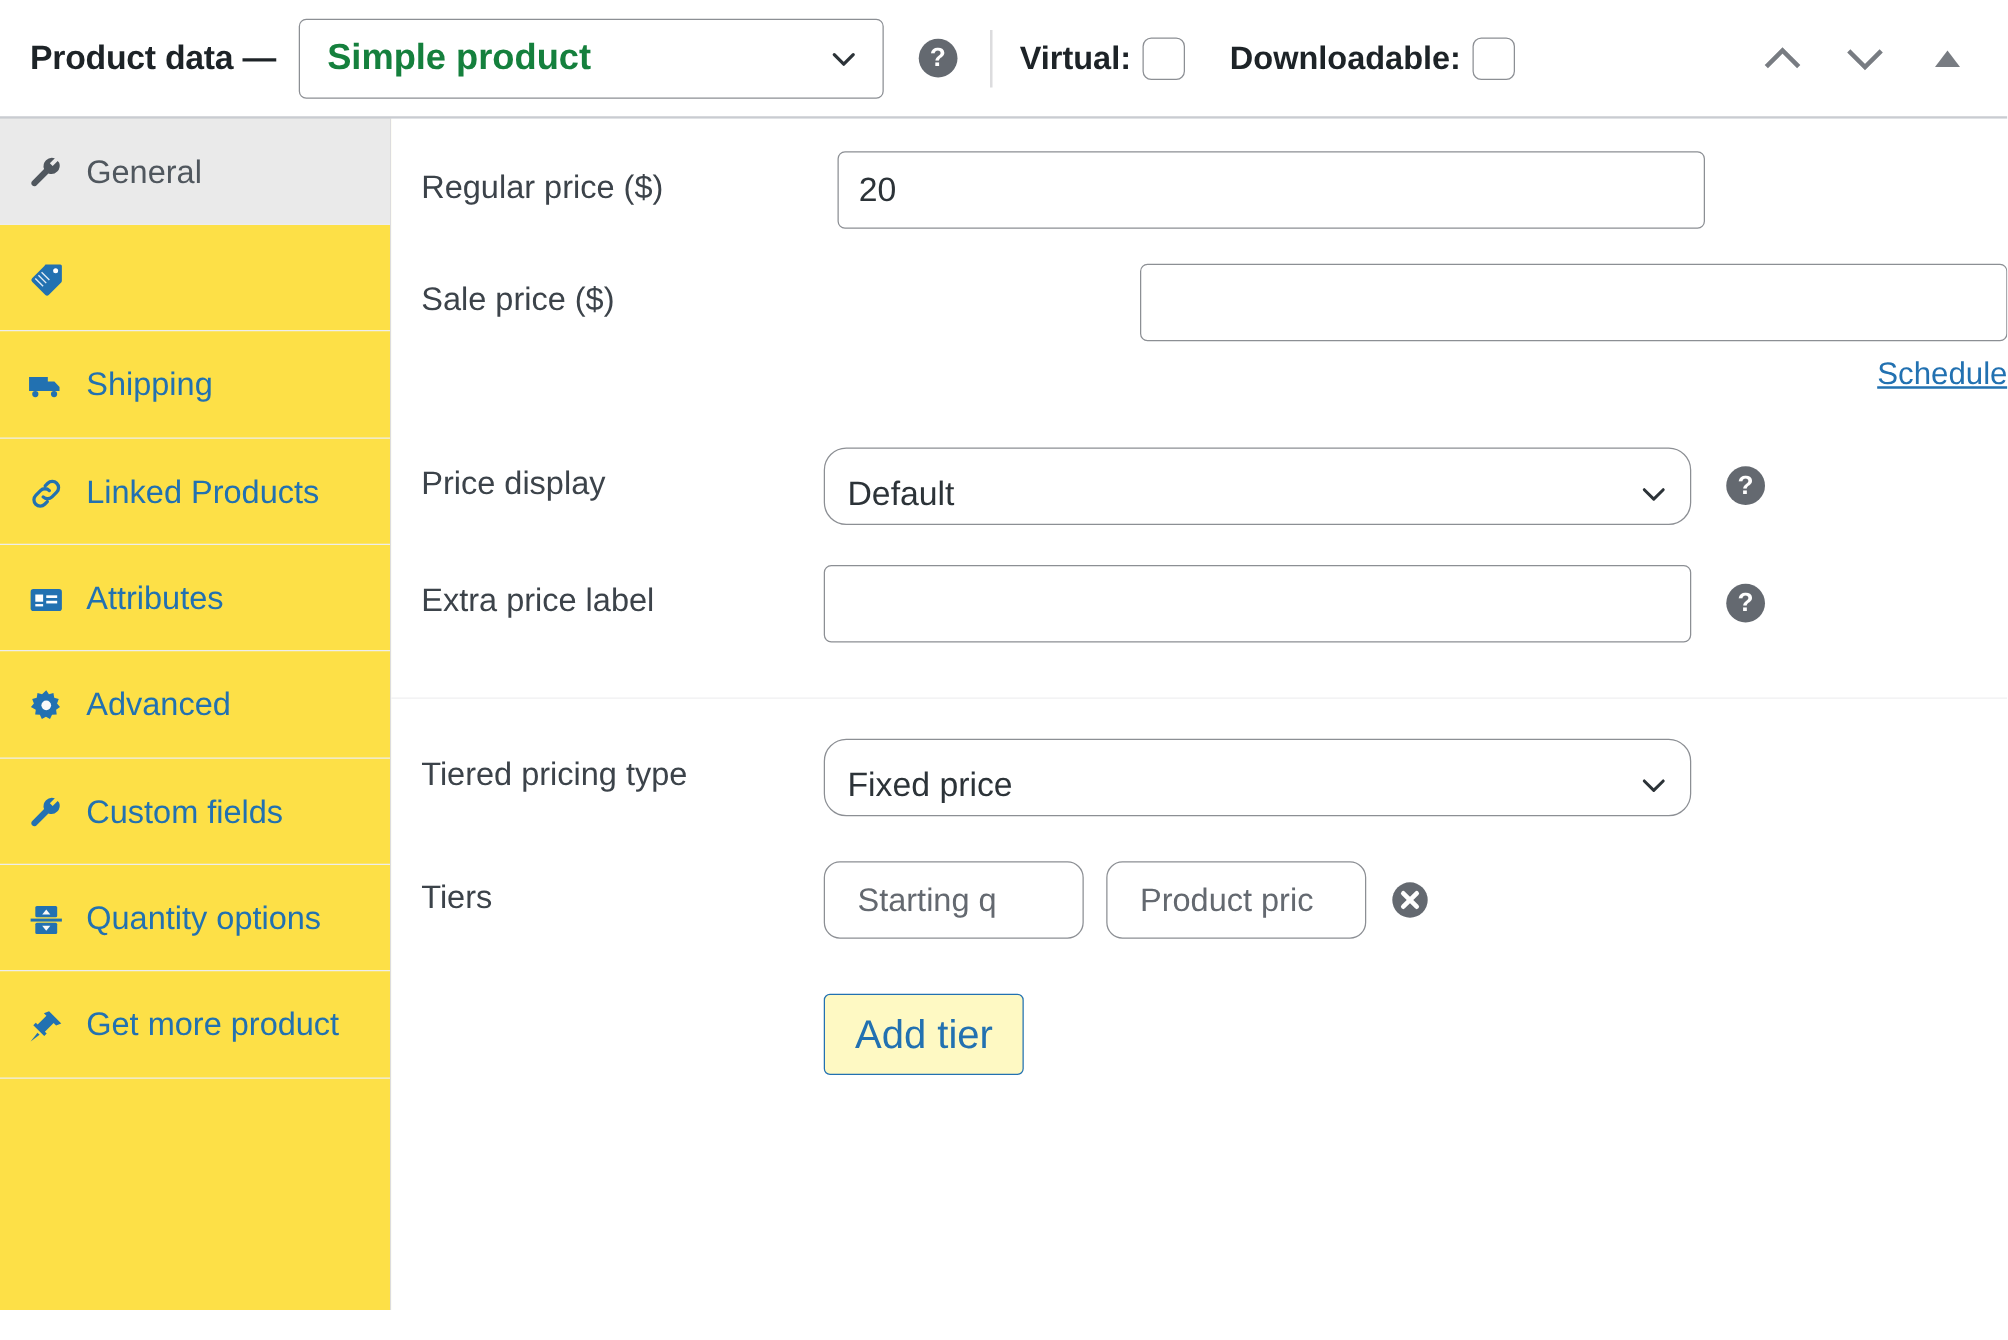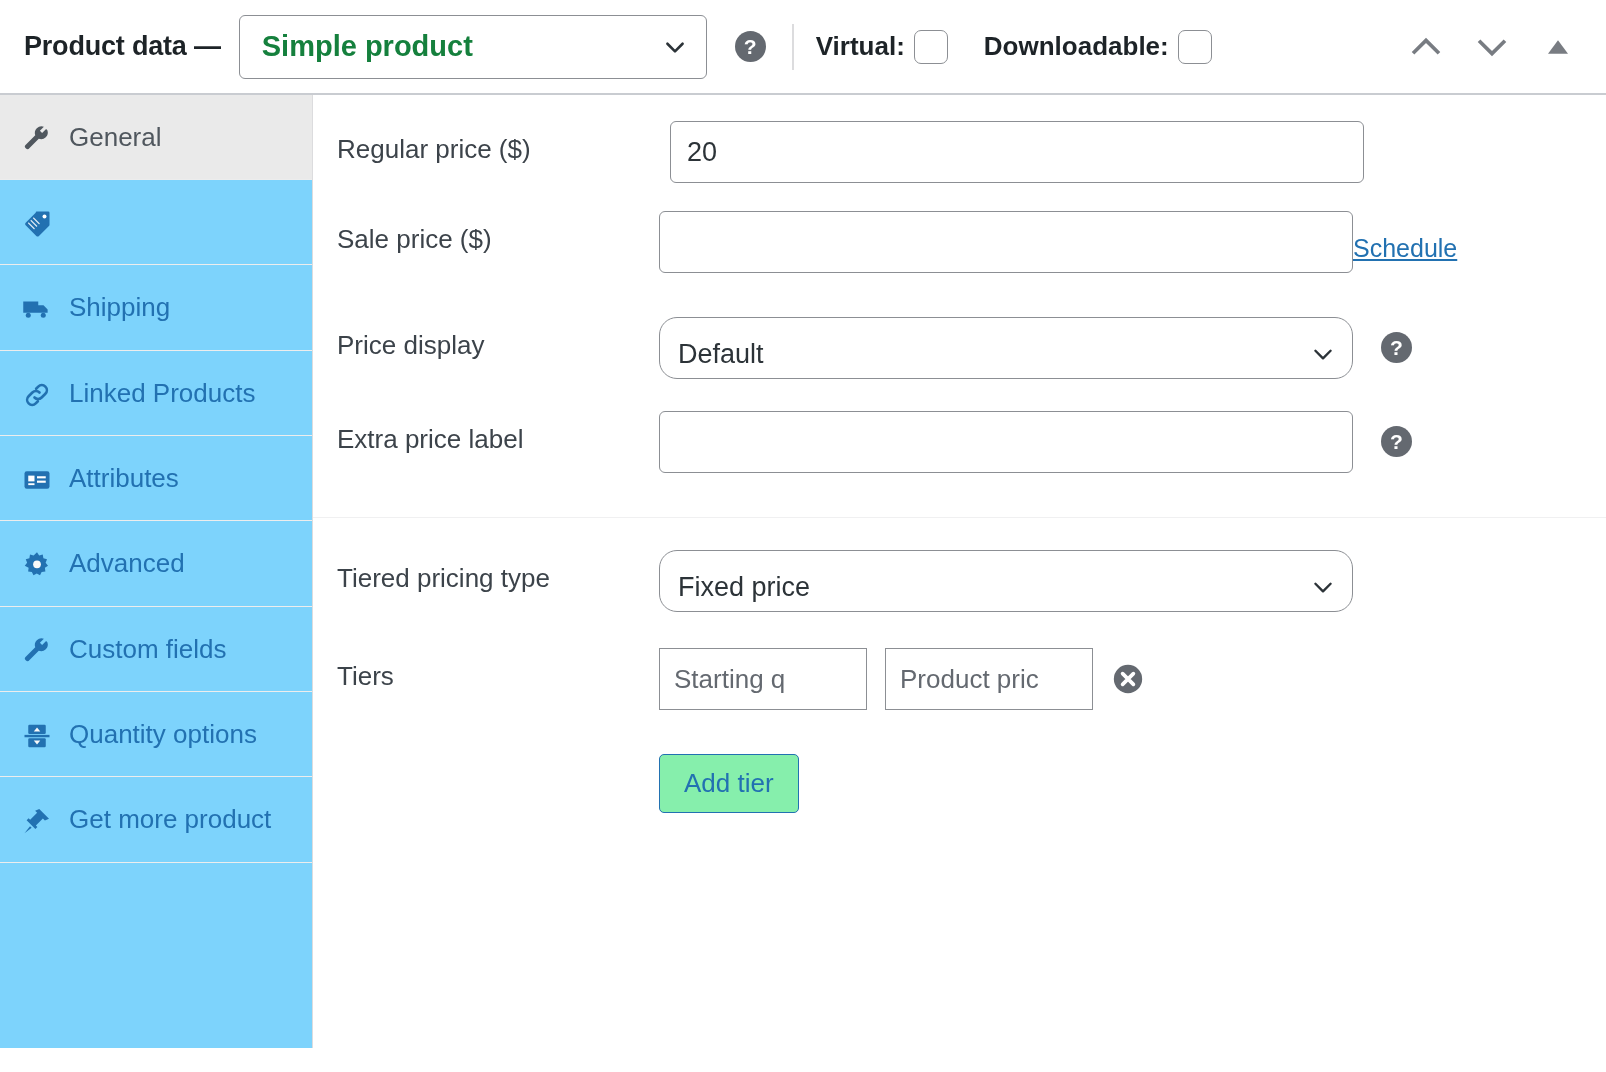--- a/index.html
+++ b/index.html
@@ -113,21 +113,21 @@
   .panel-body {
     display: flex;
     height: calc(1072px - 97px);
     align-items: stretch;
   }
 
   
   .tabs {
     width: 313px;
     flex: 0 0 313px;
-    background: #7dd3fc;
+    background: #fde047;
     border-right: 1px solid #dcdcde;
   }
   .tab {
     display: flex;
     align-items: flex-start;
     padding: 25px 16px 25px 22px;
     border-bottom: 1px solid #ededed;
     color: #2271b1;
     font-size: 26px;
     line-height: 1.32;
@@ -210,42 +210,42 @@
     text-decoration: underline;
     margin-top: 12px;
     cursor: pointer;
   }
 
   .tier-row { display: flex; align-items: center; }
   .tier-in {
     width: 208px;
     height: 62px;
     border: 1px solid #8c8f94;
-    border-radius: 0;
+    border-radius: 13px;
     font-size: 26px;
     color: #2c3338;
-    padding: 0 14px;
+    padding: 0 26px;
     font-family: "Liberation Sans", sans-serif;
     outline: none;
     background: #fff;
   }
   .tier-in::placeholder { color: #646970; }
   .tier-in + .tier-in { margin-left: 18px; }
   .remove-ic {
     width: 34px; height: 34px;
     margin-left: 18px;
     display: block;
     cursor: pointer;
   }
   .add-btn {
     margin-top: 44px;
-    background: #86efac;
+    background: #fef9c3;
     border: 1px solid #2271b1;
     color: #2271b1;
-    font-size: 26px;
+    font-size: 32px;
     border-radius: 5px;
     padding: 14px 24px;
     font-family: "Liberation Sans", sans-serif;
     cursor: pointer;
     line-height: 1.1;
   }
 </style>
 </head>
 <body>
 
@@ -381,21 +381,21 @@
 
         <div class="field-row" style="padding-top:26px;gap:11px;">
           <div class="f-label">Regular price ($)</div>
           <div class="f-ctrl">
             <input class="txt-input" type="text" value="20" style="">
           </div>
         </div>
 
         <div class="field-row" style="padding-top:28px;">
           <div class="f-label">Sale price ($)</div>
-          <div class="f-ctrl" style="flex-direction:row;align-items:center;">
+          <div class="f-ctrl" style="flex-direction:column;align-items:flex-end;">
             <input class="txt-input" type="text" value="" style="">
             <a class="link-sched" href="#">Schedule</a>
           </div>
         </div>
 
         <div class="field-row" style="padding-top:44px;">
           <div class="f-label">Price display</div>
           <div class="f-ctrl">
             <div class="sel-input">
               <span class="sv">Default</span>

